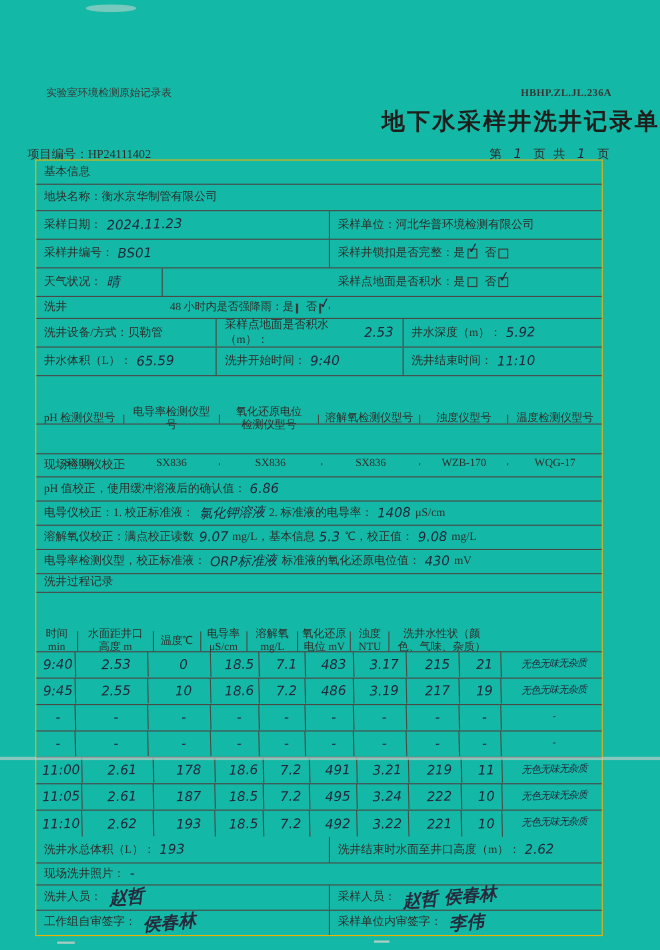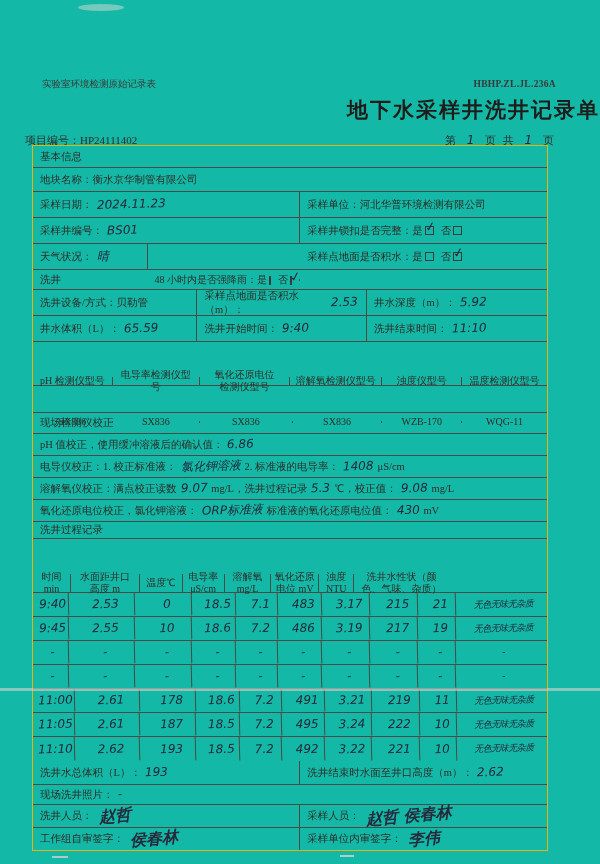--- a/index.html
+++ b/index.html
@@ -172,21 +172,21 @@
         <div class="c ic2 center small prewrap">溶解氧检测仪型号</div>
         <div class="c ic4 center small prewrap">浊度仪型号</div>
         <div class="c ic5 center small prewrap">温度检测仪型号</div>
       </div>
     <div class="r h27" id="inst-val">
         <div class="c ic0 center small">SX836</div>
         <div class="c ic1 center small">SX836</div>
         <div class="c ic2 center small">SX836</div>
         <div class="c ic3 center small">SX836</div>
         <div class="c ic4 center small">WZB-170</div>
-        <div class="c ic5 center small">WQG-11</div>
+        <div class="c ic5 center small">WQG-17</div>
       </div>
 
     <div class="r h21">
         <div class="c grow">现场检测仪校正</div>
       </div>
     <div class="r h22">
       <div class="c grow">
         <span>pH 值校正，使用缓冲溶液后的确认值：</span>
           <span class="hw">6.86</span>
       </div>
@@ -197,30 +197,30 @@
           <span class="hw">氯化钾溶液</span>
         <span>2. 标准液的电导率：</span>
           <span class="hw">1408</span>
         <span>μS/cm</span>
       </div>
     </div>
     <div class="r h22">
       <div class="c grow">
         <span>溶解氧仪校正：满点校正读数</span>
           <span class="hw">9.07</span>
-        <span>mg/L，洗井过程记录</span>
+        <span>mg/L，基本信息</span>
           <span class="hw">5.3</span>
         <span>℃，校正值：</span>
           <span class="hw">9.08</span>
         <span>mg/L</span>
       </div>
     </div>
     <div class="r h22">
       <div class="c grow">
-        <span>氧化还原电位校正，氯化钾溶液：</span>
+        <span>电导率检测仪型，校正标准液：</span>
           <span class="hw">ORP标准液</span>
         <span>标准液的氧化还原电位值：</span>
           <span class="hw">430</span>
         <span>mV</span>
       </div>
     </div>
 
     <div class="r h17">
         <div class="c grow">洗井过程记录</div>
       </div>

